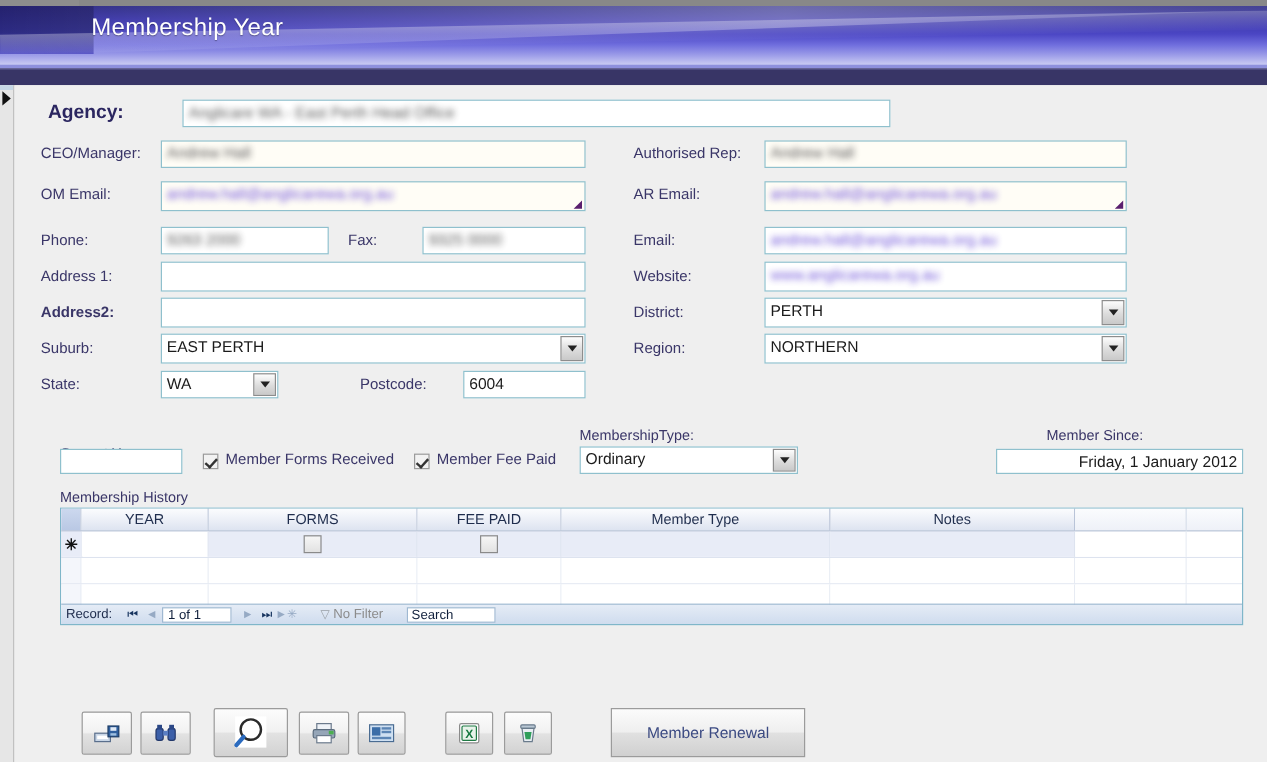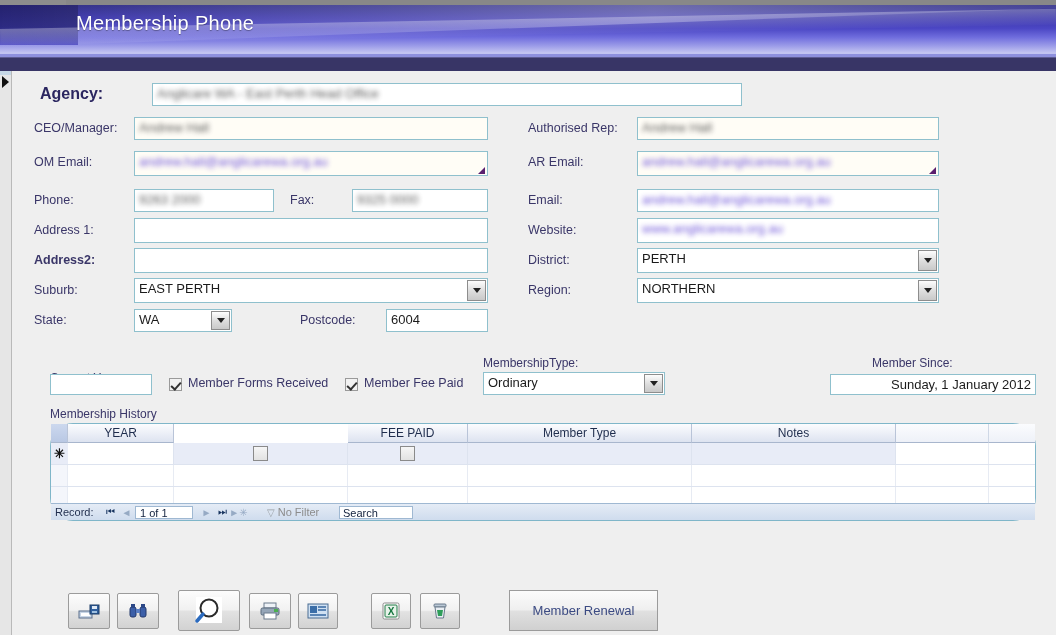--- a/index.html
+++ b/index.html
@@ -194,21 +194,21 @@
 <div class="app">
 
   <div class="topstrip">
     <div class="left"></div>
   </div>
 
   <div class="header">
     <div class="darkleft"></div>
     <div class="sweep"></div>
     <div class="sweep2"></div>
-    <div class="title">Membership Phone</div>
+    <div class="title">Membership Year</div>
     <div class="bottomline"></div>
   </div>
   <div class="navyband">
     <div class="hl"></div>
   </div>
 
   <div class="gutter">
     <div class="topcell"></div>
     <div class="arrow"></div>
   </div>
@@ -321,30 +321,31 @@
     <div class="lbl sm" style="left:471px;top:285px;">MembershipType:</div>
     <div class="fld" style="left:471px;top:301px;width:182px;height:23px;">
       <span>Ordinary</span>
       <span class="combo-btn">
           <i></i>
         </span>
     </div>
 
     <div class="lbl sm" style="left:860px;top:285px;">Member Since:</div>
     <div class="fld" style="left:818px;top:303px;width:206px;height:21px;text-align:right;">
-      <span>Sunday, 1 January 2012</span>
+      <span>Friday, 1 January 2012</span>
     </div>
 
     <div class="lbl sm" style="left:38px;top:336px;">Membership History</div>
 
-    <div class="grid" style="left:38px;top:352px;width:986px;height:98px;border-radius:23px;">
+    <div class="grid" style="left:38px;top:352px;width:986px;height:98px;">
 
       <div class="grid-hdr">
         <div class="hcell sel" style="left:0;width:17px;"></div>
         <div class="hcell" style="left:17px;width:106px;">YEAR</div>
+        <div class="hcell" style="left:123px;width:174px;">FORMS</div>
         <div class="hcell" style="left:297px;width:120px;">FEE PAID</div>
         <div class="hcell" style="left:641px;width:204px;">Notes</div>
         <div class="hcell" style="left:417px;width:224px;">Member Type</div>
         <div class="hcell tail" style="left:845px;width:93px;"></div>
         <div class="hcell tail" style="left:938px;width:46px;border-right:none;"></div>
       </div>
 
       <div class="grow" style="top:19px;">
         <div class="newmark">✳</div>
         <div class="gcell white" style="left:17px;width:106px;"></div>
@@ -465,18 +466,18 @@
     </div>
 
     <div class="tbtn" style="left:408px;top:522px;width:40px;height:36px;">
       <svg width="18" height="18" viewBox="0 0 18 18">
         <rect x="3" y="2" width="12" height="3" rx="1" fill="#b9c7d4" stroke="#6a7b8c"></rect>
         <path d="M4 5 L14 5 L12.5 16 L5.5 16 Z" fill="#e9eef3" stroke="#6a7b8c"></path>
         <path d="M6 8 L12 8 L11 14 L7 14 Z" fill="#2f9e5a"></path>
       </svg>
     </div>
 
-    <div class="bigbtn" style="left:497px;top:519px;width:149px;height:41px;">
+    <div class="bigbtn" style="left:497px;top:519px;width:162px;height:41px;">
       <span>Member Renewal</span>
     </div>
 
   </div>
 </div>
 
 </body></html>

